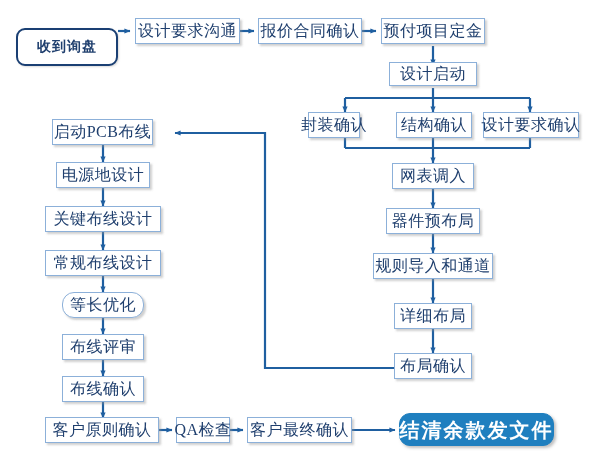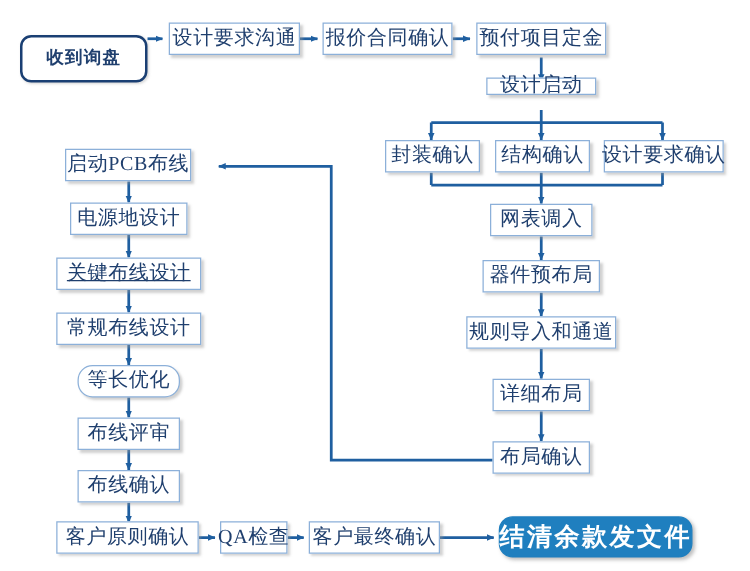--- a/index.html
+++ b/index.html
@@ -120,25 +120,25 @@
   <div class="node" style="left:135px; top:18px; width:105px; height:26px;">
     <span>设计要求沟通</span>
   </div>
   <div class="node" style="left:258px; top:18px; width:104px; height:26px;">
     <span>报价合同确认</span>
   </div>
   <div class="node" style="left:381px; top:18px; width:104px; height:26px;">
     <span>预付项目定金</span>
   </div>
 
-  <div class="node" style="left:389px; top:62px; width:88px; height:14px;">
+  <div class="node" style="left:389px; top:62px; width:88px; height:24px;">
     <span>设计启动</span>
   </div>
 
-  <div class="node" style="left:308px; top:112px; width:76px; height:26px;">
+  <div class="node" style="left:308px; top:112px; width:52px; height:26px;">
     <span>封装确认</span>
   </div>
   <div class="node" style="left:396px; top:112px; width:76px; height:26px;">
     <span>结构确认</span>
   </div>
   <div class="node" style="left:483px; top:112px; width:96px; height:26px;">
     <span>设计要求确认</span>
   </div>
 
   <div class="node" style="left:392px; top:163px; width:82px; height:26px;">
@@ -156,21 +156,21 @@
   <div class="node" style="left:394px; top:353px; width:78px; height:26px;">
     <span>布局确认</span>
   </div>
 
   <div class="node" style="left:52px; top:119px; width:101px; height:26px;">
     <span>启动PCB布线</span>
   </div>
   <div class="node" style="left:56px; top:162px; width:94px; height:26px;">
     <span>电源地设计</span>
   </div>
-  <div class="node" style="left:45px; top:206px; width:116px; height:26px;text-decoration:underline;">
+  <div class="node" style="left:45px; top:206px; width:116px; height:26px;">
     <span>关键布线设计</span>
   </div>
   <div class="node" style="left:45px; top:250px; width:116px; height:26px;">
     <span>常规布线设计</span>
   </div>
   <div class="node" style="left:62px; top:292px; width:82px; height:26px;border-radius:12px;">
     <span>等长优化</span>
   </div>
   <div class="node" style="left:62px; top:334px; width:82px; height:26px;">
     <span>布线评审</span>

